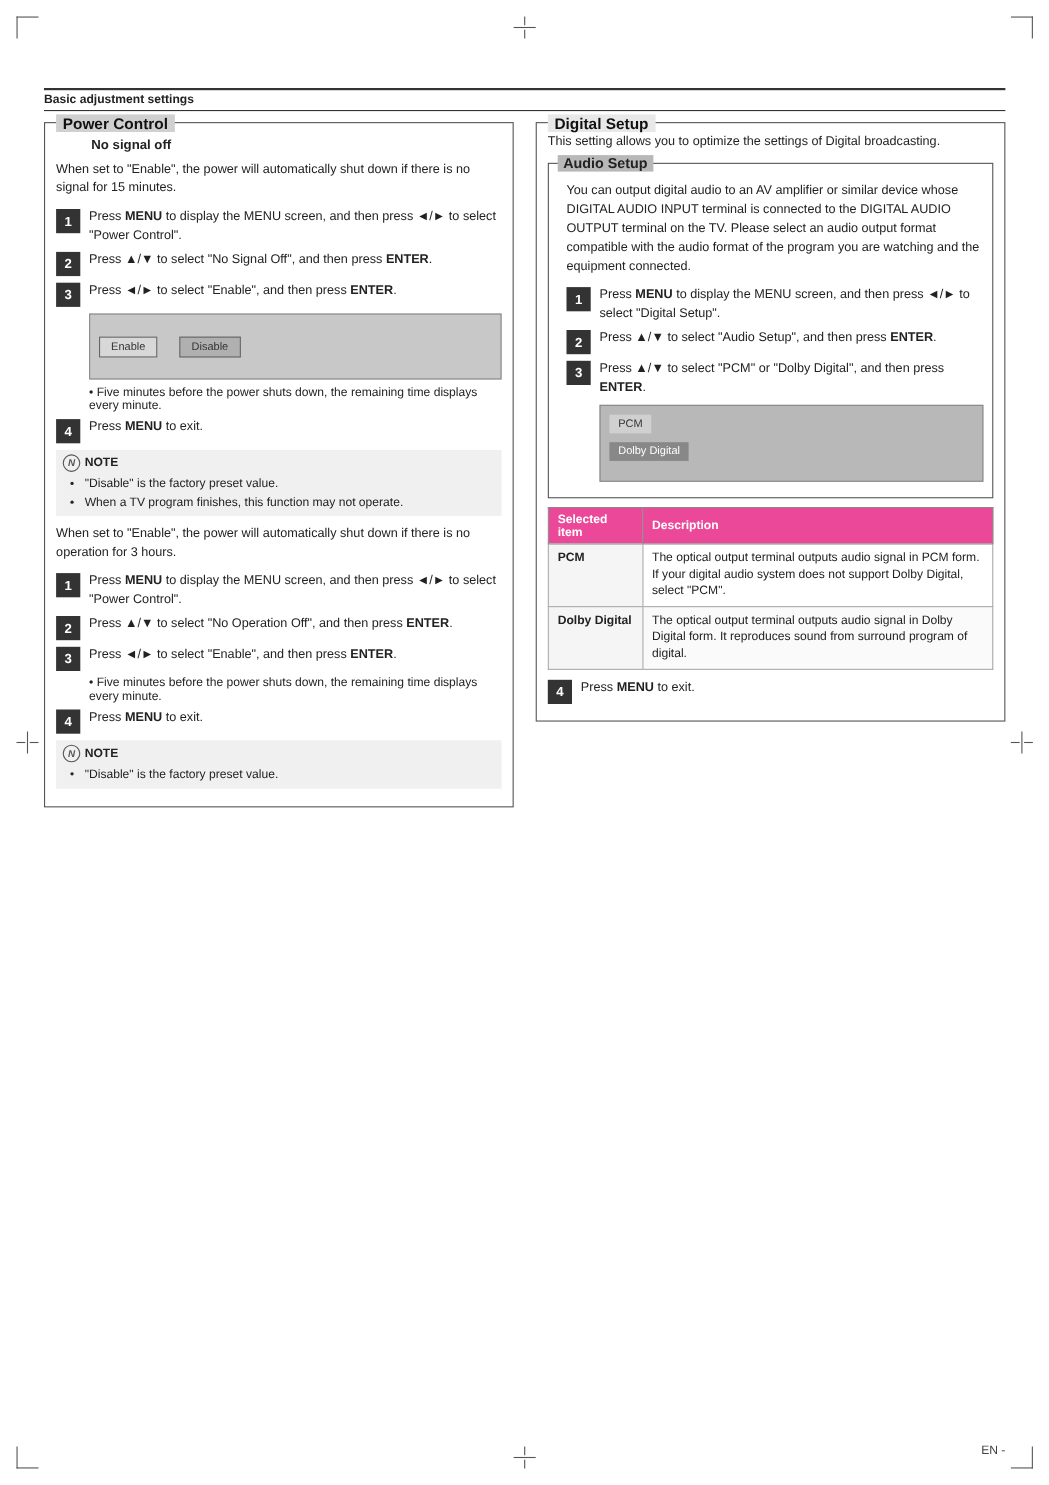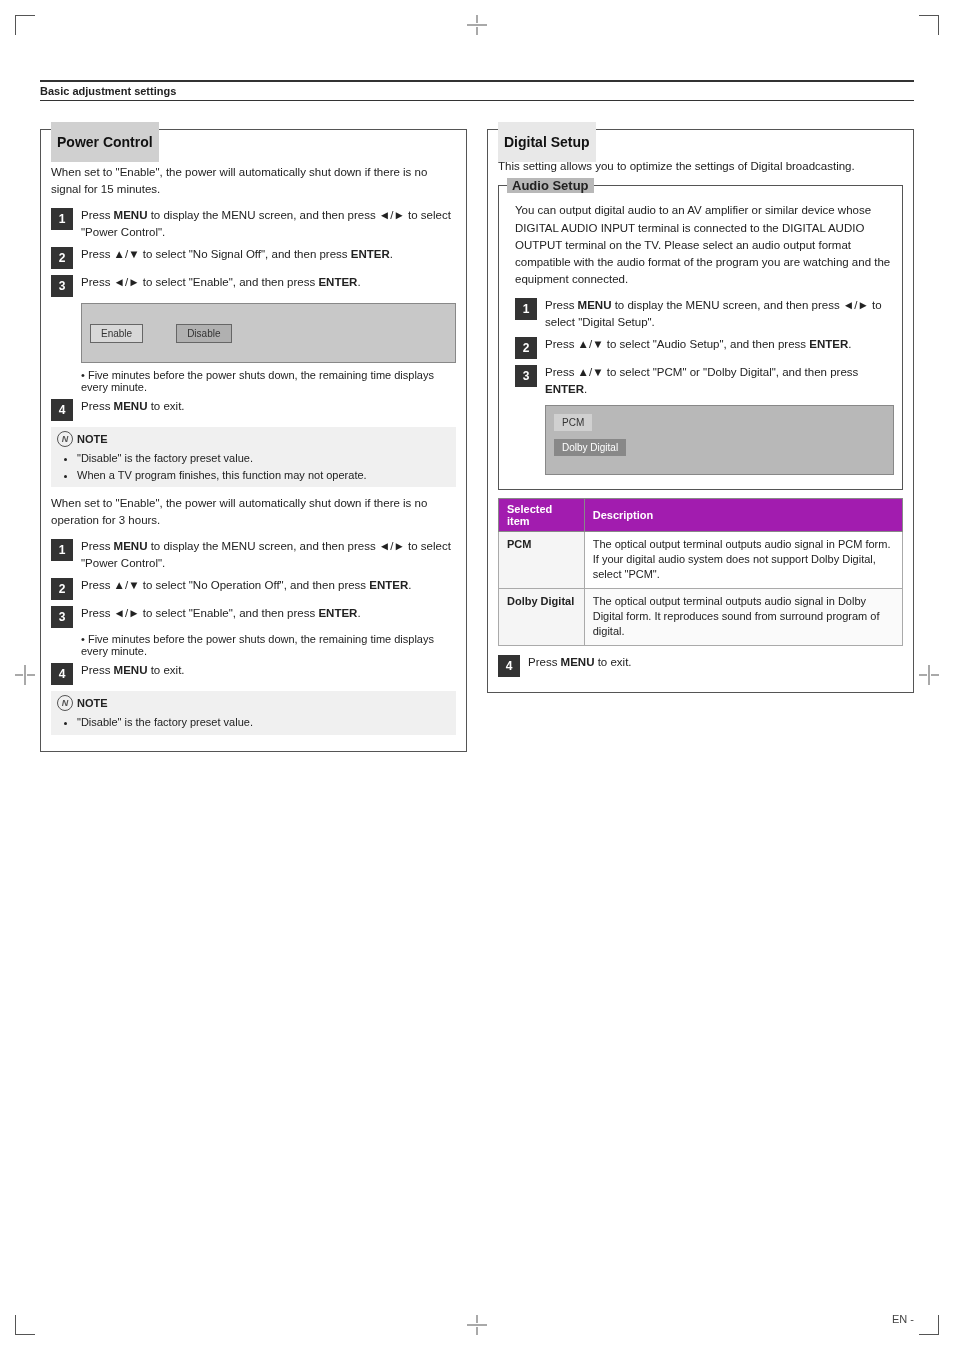--- a/index.html
+++ b/index.html
@@ -30,21 +30,21 @@
       position: absolute;
       top: 80px;
       left: 40px;
       right: 40px;
     }
 
     
     .basic-heading {
       font-size: 11px;
       font-weight: bold;
-      margin-bottom: 28px;
+      margin-bottom: 10px;
       padding-bottom: 3px;
       border-bottom: 1px solid #333;
     }
 
     
     .two-col {
       display: flex;
       gap: 20px;
     }
 
@@ -59,21 +59,21 @@
       position: relative;
     }
 
     .section-title {
       position: absolute;
       top: -8px;
       left: 10px;
       background: #d0d0d0;
       font-size: 14px;
       font-weight: bold;
-      padding: 12px 6px;
+      padding: 0 6px;
       color: #111;
     }
 
     .section-title-light {
       background: #e8e8e8;
     }
 
     .section-intro {
       margin-top: 8px;
       margin-bottom: 8px;
@@ -123,21 +123,21 @@
 
     
     .screen-preview {
       border: 1px solid #888;
       background: #c8c8c8;
       margin: 6px 0 6px 30px;
       padding: 10px 8px;
       min-height: 60px;
       display: flex;
       align-items: center;
-      gap: 33px;
+      gap: 20px;
     }
 
     .btn-enable, .btn-disable {
       font-size: 10px;
       padding: 3px 10px;
       border: 1px solid #666;
       background: #e0e0e0;
       color: #333;
     }
     .btn-enable { background: #d8d8d8; }
@@ -182,21 +182,21 @@
 
     
     .info-table {
       width: 100%;
       border-collapse: collapse;
       margin-top: 8px;
       font-size: 11px;
     }
 
     .info-table th {
-      background: #a21caf;
+      background: #ec4899;
       color: #fff;
       padding: 4px 8px;
       text-align: left;
       font-weight: bold;
       border: 1px solid #888;
     }
 
     .info-table td {
       padding: 5px 8px;
       border: 1px solid #aaa;
@@ -369,21 +369,21 @@
           </ul>
         </div>
 
       </div>
     </div>
 
     <div class="col-right">
       <div class="section-box">
         <span class="section-title section-title-light">Digital Setup</span>
 
-        <p class="section-intro" style="margin-top:20px;">This setting allows you to optimize the settings of Digital broadcasting.</p>
+        <p class="section-intro" style="margin-top:1px;">This setting allows you to optimize the settings of Digital broadcasting.</p>
 
         <div style="border:1px solid #555; padding:8px 8px 8px 16px; position:relative; margin-top:10px;">
           <span style="position:absolute;top:-8px;left:8px;background:#b8b8b8;font-size:13px;font-weight:bold;padding:0 5px;">Audio Setup</span>
 
           <p class="section-intro" style="margin-top:8px;">You can output digital audio to an AV amplifier or similar device whose DIGITAL AUDIO INPUT terminal is connected to the DIGITAL AUDIO OUTPUT terminal on the TV. Please select an audio output format compatible with the audio format of the program you are watching and the equipment connected.</p>
 
           <div class="step-item">
             <div class="step-num">1</div>
             <div class="step-text">Press <b>MENU</b> to display the MENU screen, and then press ◄/► to select "Digital Setup".</div>
           </div>

